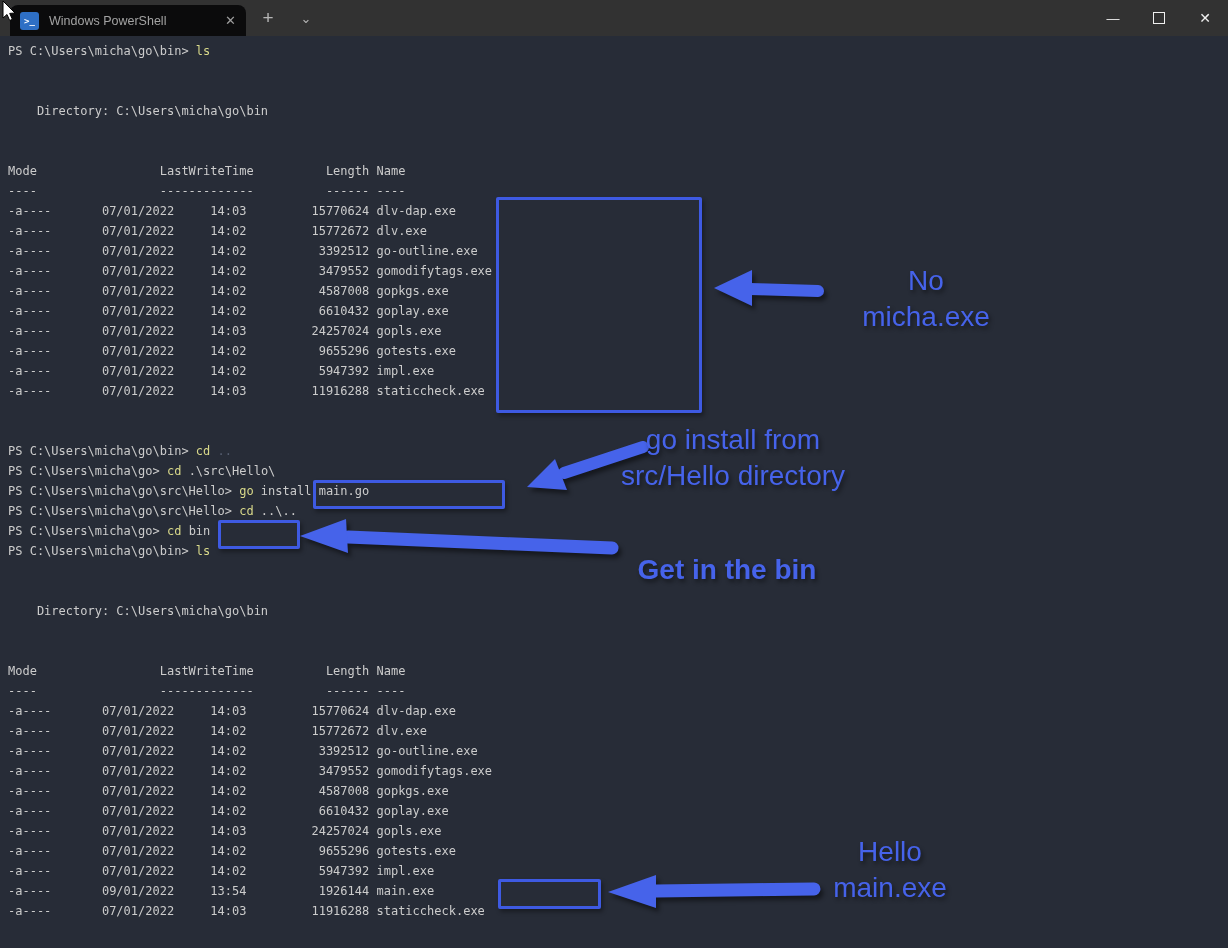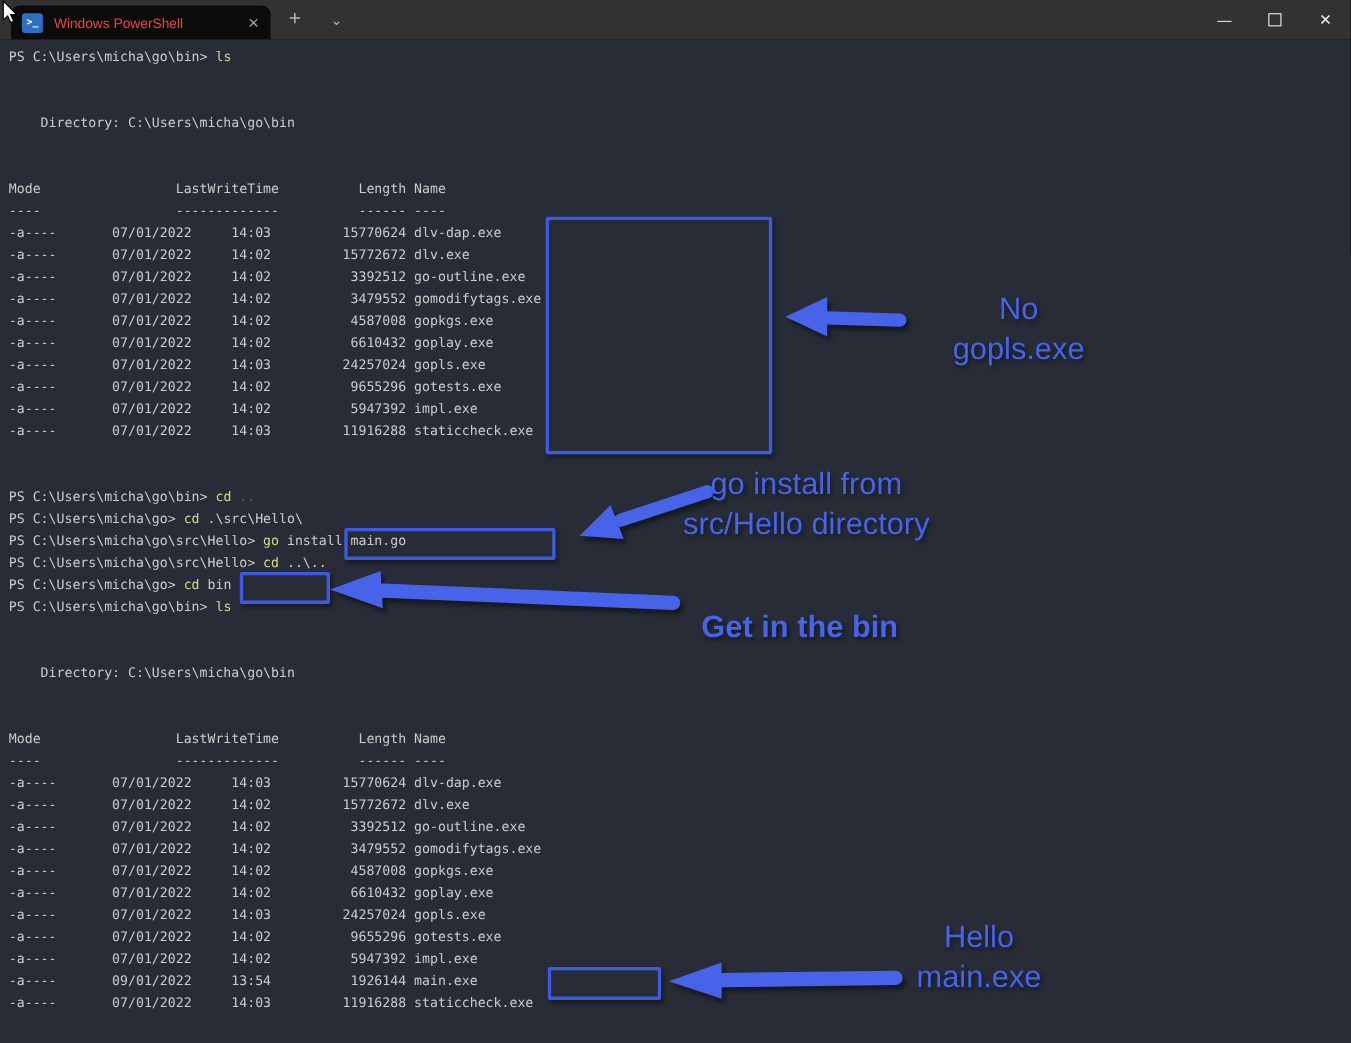--- a/index.html
+++ b/index.html
@@ -12,21 +12,21 @@
     --cmd:#d9d98a;
     --dim:#565e70;
   }
   
   .titlebar{position:absolute;left:0;top:0;width:1228px;height:36px;background:#323232;}
   .tab{position:absolute;left:10px;top:5px;width:236px;height:31px;background:#0b0b0c;
        border-radius:8px 8px 0 0;display:flex;align-items:center;padding:0 10px;box-sizing:border-box;}
   .ps-ic{width:19px;height:18px;border-radius:3px;background:#2e6fc5;color:#fff;
          font-family:"DejaVu Sans Mono",monospace;font-size:9px;font-weight:bold;
          display:flex;align-items:center;justify-content:center;flex:0 0 auto;}
-  .tab-title{color:#ef4444;font-size:12.5px;margin-left:10px;white-space:nowrap;flex:1 1 auto;}
+  .tab-title{color:#a3a3a3;font-size:12.5px;margin-left:10px;white-space:nowrap;flex:1 1 auto;}
   .tab-close{color:#9f9f9f;font-size:13px;margin-left:8px;cursor:default;}
   .tb-btn{position:absolute;top:0;height:36px;display:flex;align-items:center;justify-content:center;
           color:#b5b5b5;}
   .newtab{left:252px;width:32px;font-size:19px;font-weight:300;}
   .tabdrop{left:292px;width:28px;font-size:13px;}
   .wincontrols{position:absolute;right:0;top:0;height:36px;display:flex;}
   .wc{width:46px;height:36px;display:flex;align-items:center;justify-content:center;color:#f0f0f0;}
   .wc-min{font-size:13px;}
   .maxbox{width:10px;height:10px;border:1.2px solid #f0f0f0;}
   .wc-close{font-size:14px;}
@@ -89,21 +89,21 @@
     <line x1="348" y1="537" x2="612" y2="548"></line>
     <path d="M300 536 L346 519 L348 553 Z" stroke="none"></path>
   </g>
   <g class="arrow-g" fill="var(--accent)" stroke="var(--accent)" stroke-width="13" stroke-linecap="round">
     <line x1="656" y1="891" x2="814" y2="889"></line>
     <path d="M608 892 L656 875 L656 908 Z" stroke="none"></path>
   </g>
 </svg>
 
 <div class="anno" style="left:826px;top:263px;width:200px;">No
-gopls.exe</div>
+micha.exe</div>
 <div class="anno" style="left:583px;top:422px;width:300px;">go install from
 src/Hello directory</div>
 <div class="anno" style="left:577px;top:552px;width:300px;font-weight:bold;">Get in the bin</div>
 <div class="anno" style="left:790px;top:834px;width:200px;text-align:center;">Hello
 main.exe</div>
 
 <svg class="cursor" width="20" height="24" viewBox="0 0 20 24">
   <polygon points="3,1 3,18 7,14.5 9.7,20.5 12.4,19.3 9.7,13.4 15,13" fill="#ffffff" stroke="#000000" stroke-width="1"></polygon>
 </svg>
 

